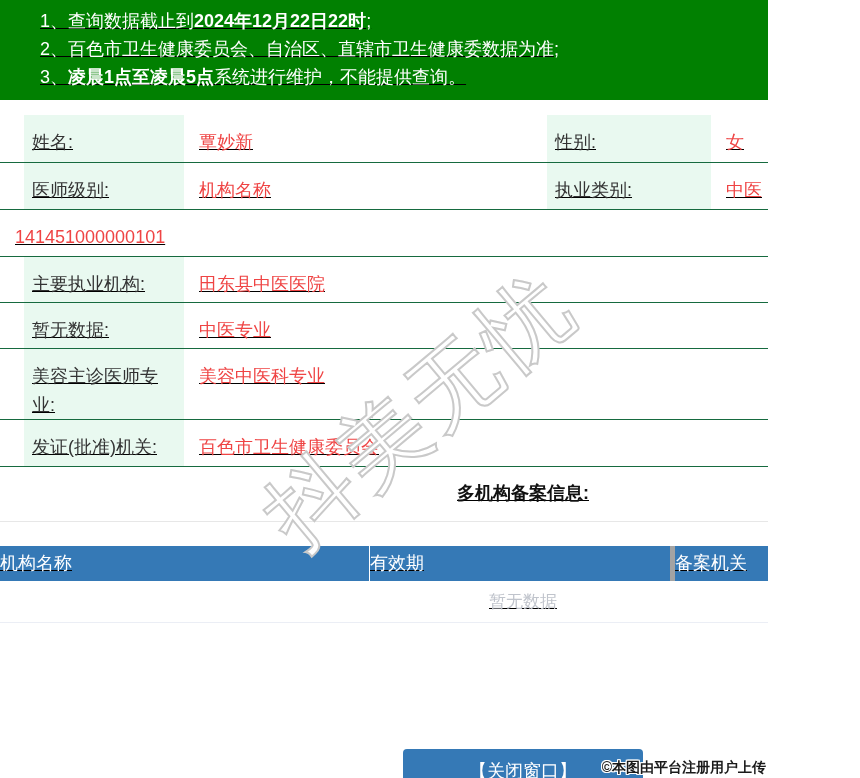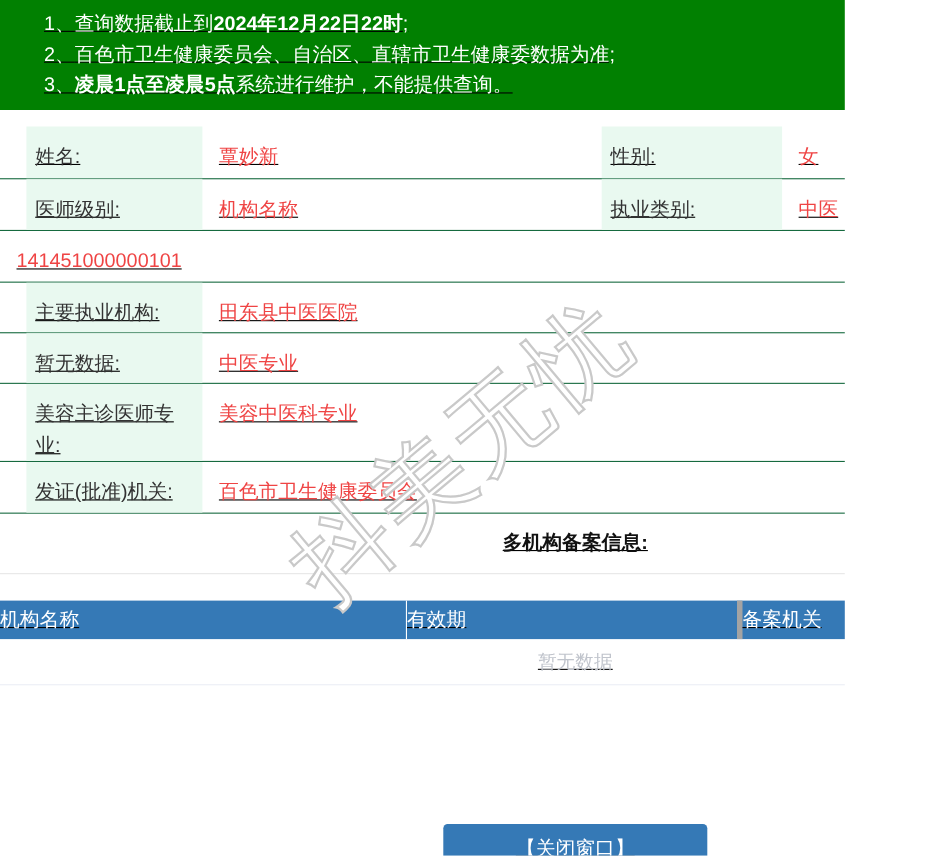--- a/index.html
+++ b/index.html
@@ -233,13 +233,14 @@
     </div>
 
     <div class="rec-empty">暂无数据</div>
 
     <button class="close-btn">【关闭窗口】</button>
 
   </div>
 
   <div class="watermark">抖美无忧</div>
 
+  <div class="stamp">©本图由平台注册用户上传</div>
 </div>
 
 </body></html>

